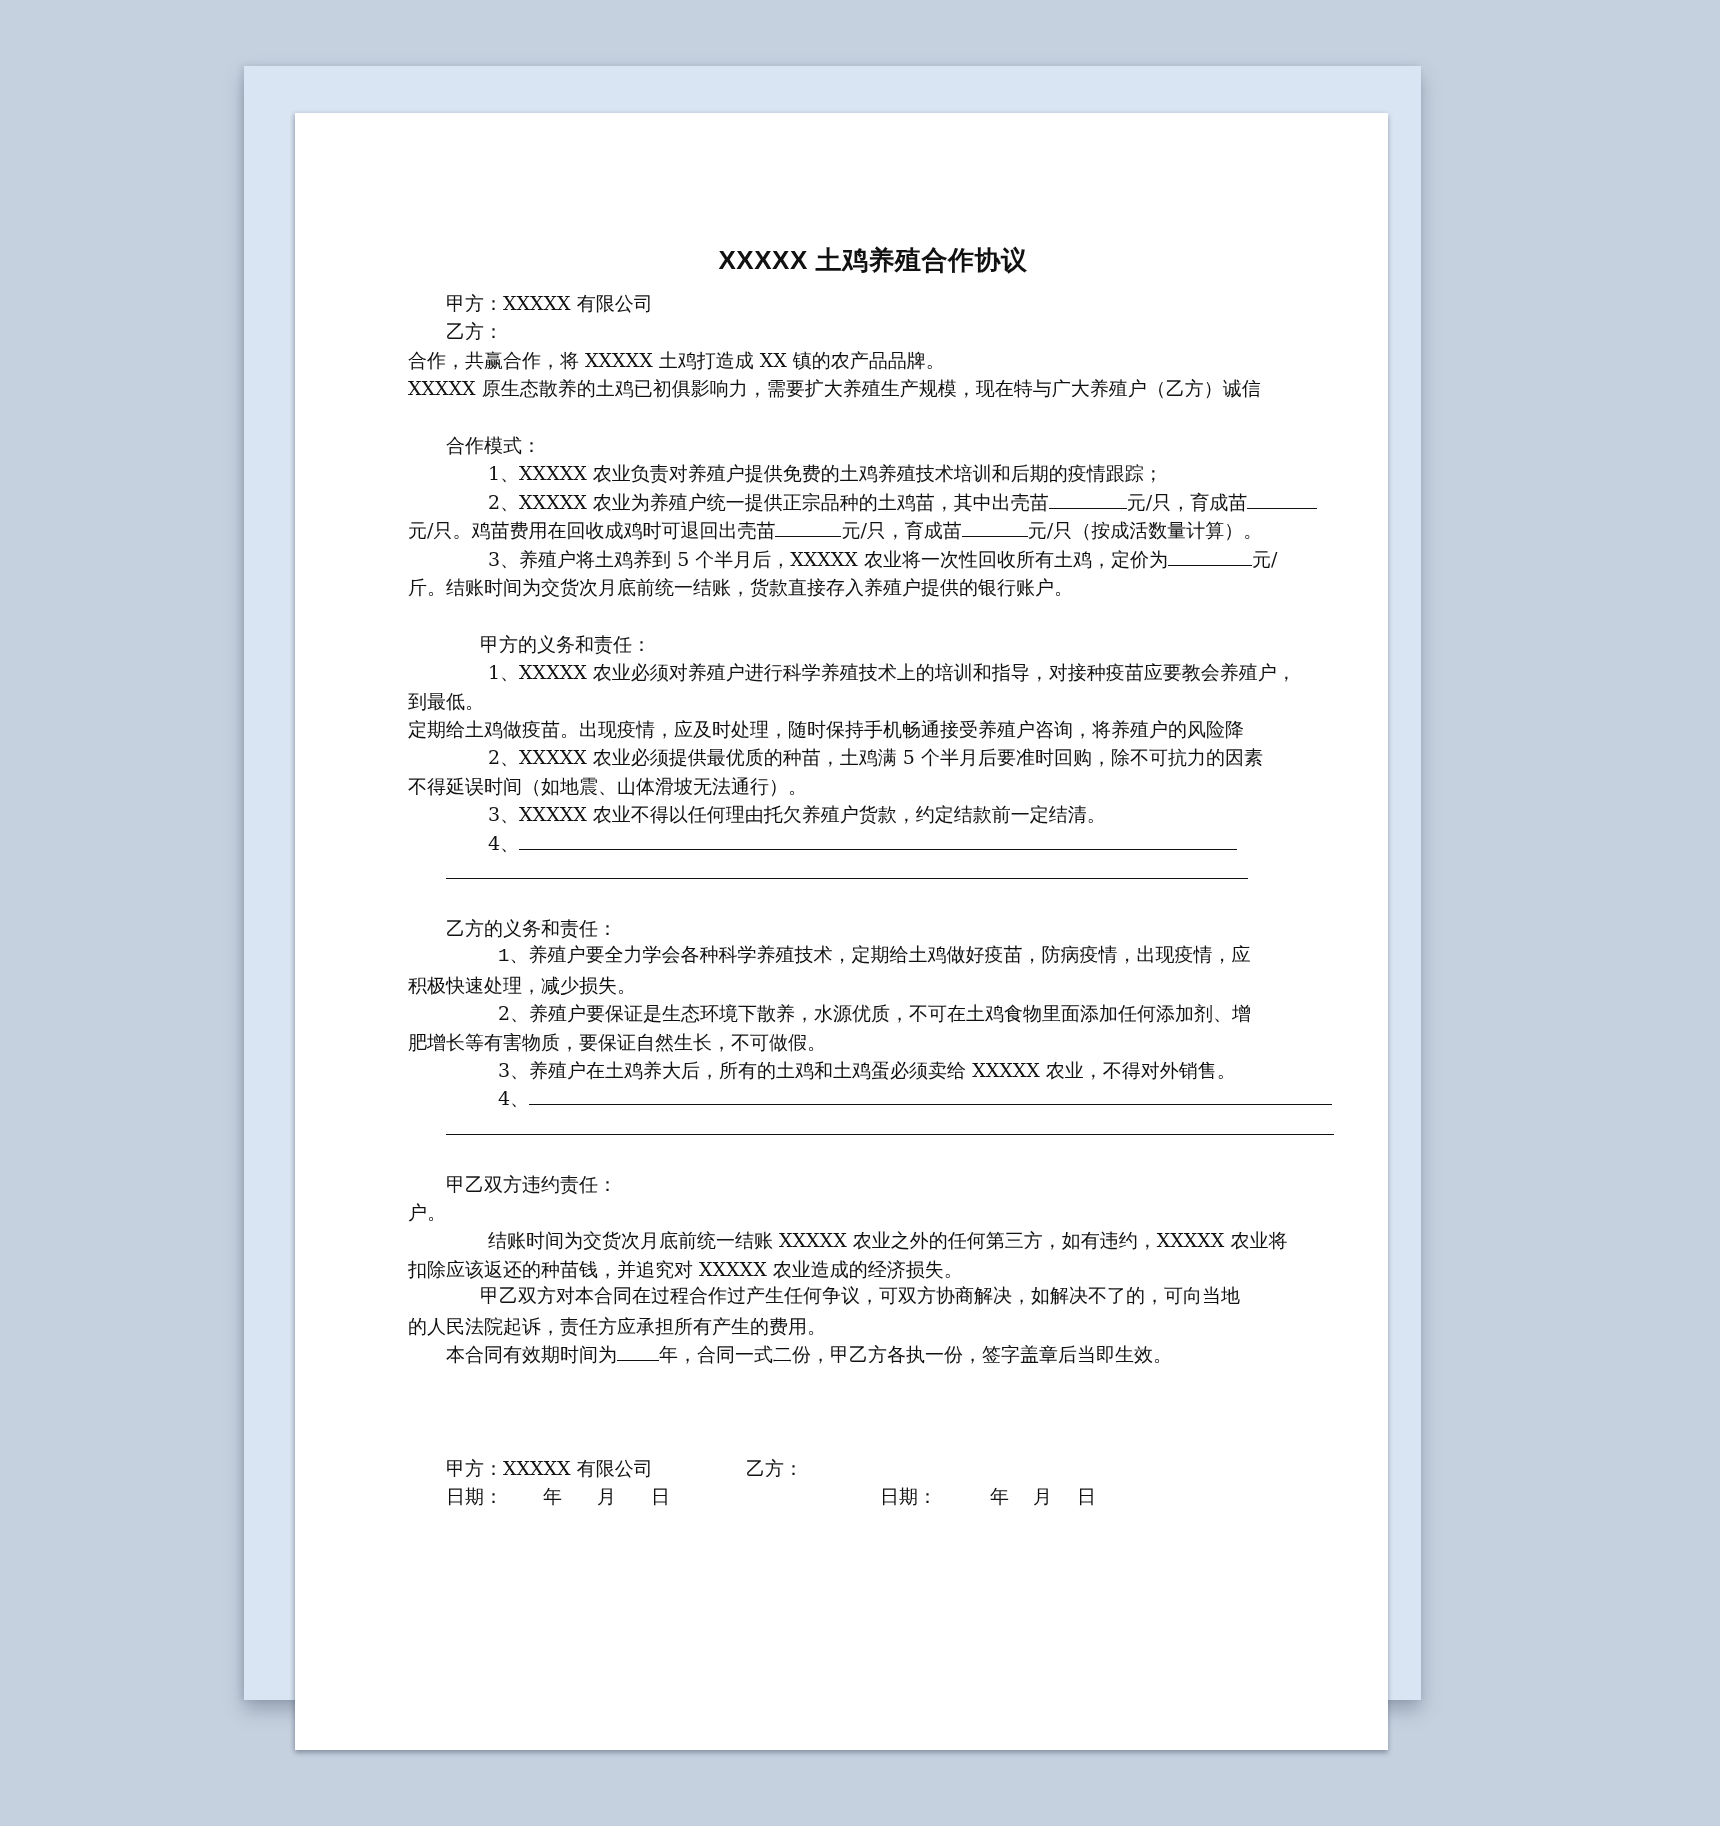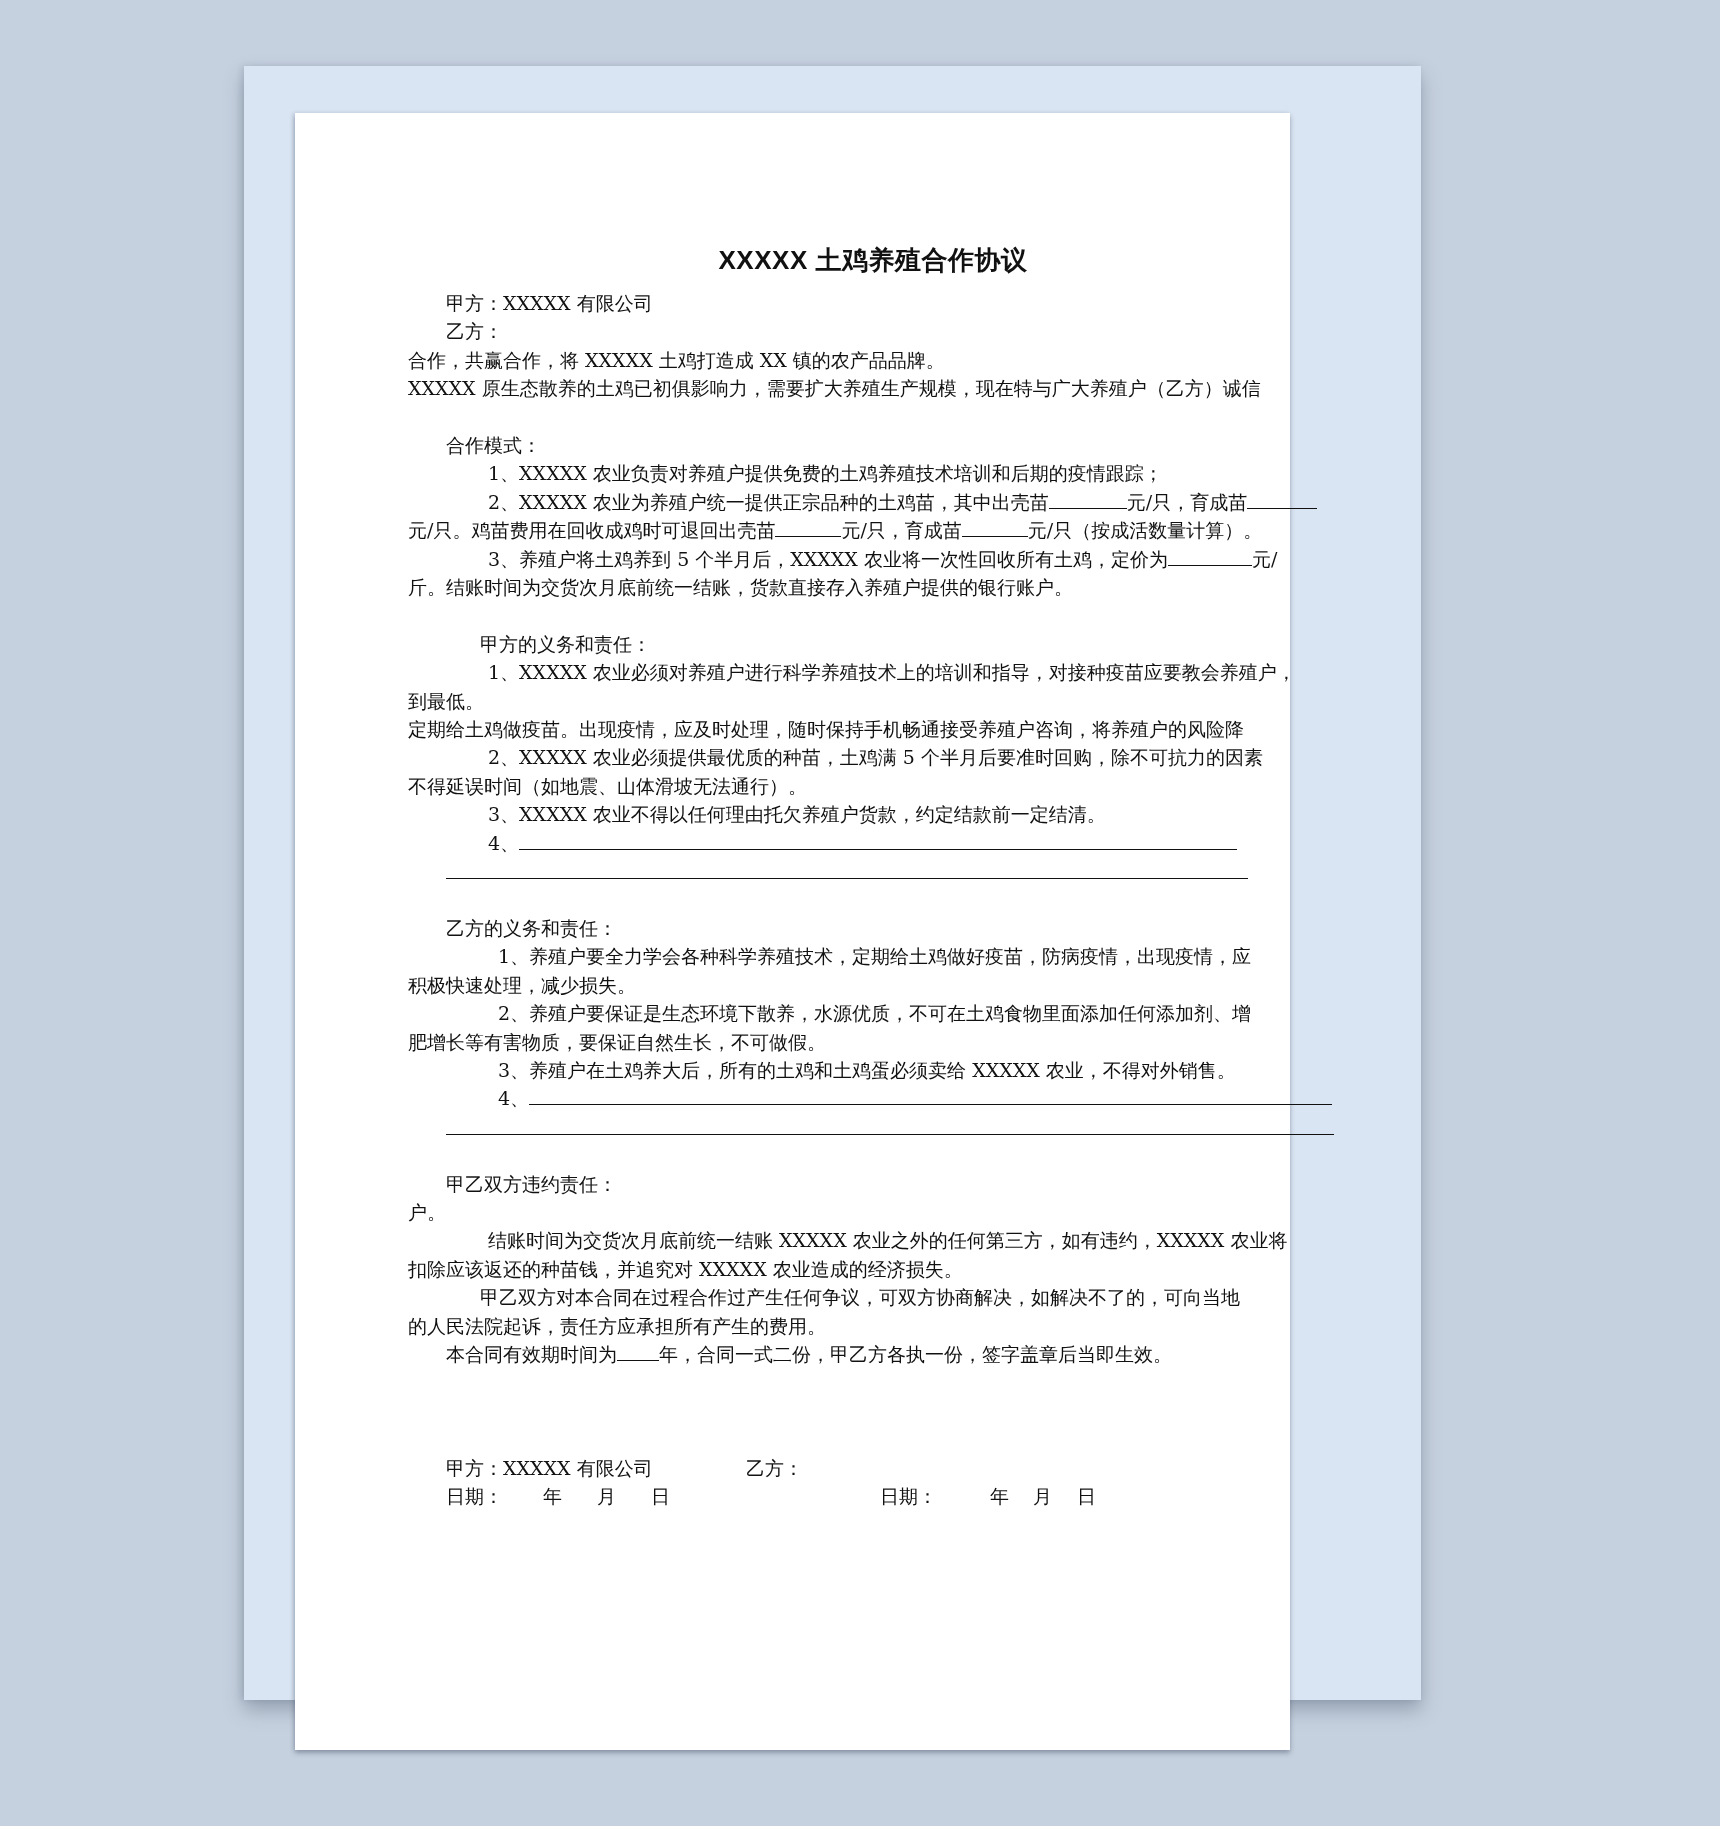--- a/index.html
+++ b/index.html
@@ -15,21 +15,21 @@
     .back-page {
       position: absolute;
       left: 244px; top: 66px;
       width: 1177px; height: 1634px;
       background: #dae5f3;
       box-shadow: 0 10px 18px rgba(60,75,95,0.35), -2px 0 6px rgba(60,75,95,0.15);
     }
     .front-page {
       position: absolute;
       left: 295px; top: 113px;
-      width: 995px; height: 1637px;
+      width: 1093px; height: 1637px;
       background: #ffffff;
       box-shadow: 0 3px 5px rgba(70,85,105,0.45), -2px 0 4px rgba(70,85,105,0.15);
     }
     .doc {
       position: absolute;
       left: 113px; 
       top: 130px;
       width: 950px;
       font-size: 19px;
       line-height: 28.4px;
@@ -40,21 +40,21 @@
       font-weight: bold;
       font-size: 26px;
       line-height: 34px;
       margin: 0 0 12px 0;
       letter-spacing: 0.5px;
       padding-right: 20px;
     }
     p { margin: 0; text-align: justify; }
     .i1 { text-indent: 38px; }
     .i2 { text-indent: 80px; }
-    .i3 { text-indent: 72px; }
+    .i3 { text-indent: 72px; font-family: Liberation Mono, monospace; }
     .gap { height: 28.4px; }
     .blank {
       display: inline-block;
       border-bottom: 1.5px solid #111;
       height: 20px;
       vertical-align: baseline;
       text-indent: 0;
     }
     .fullline {
       height: 28.4px;

